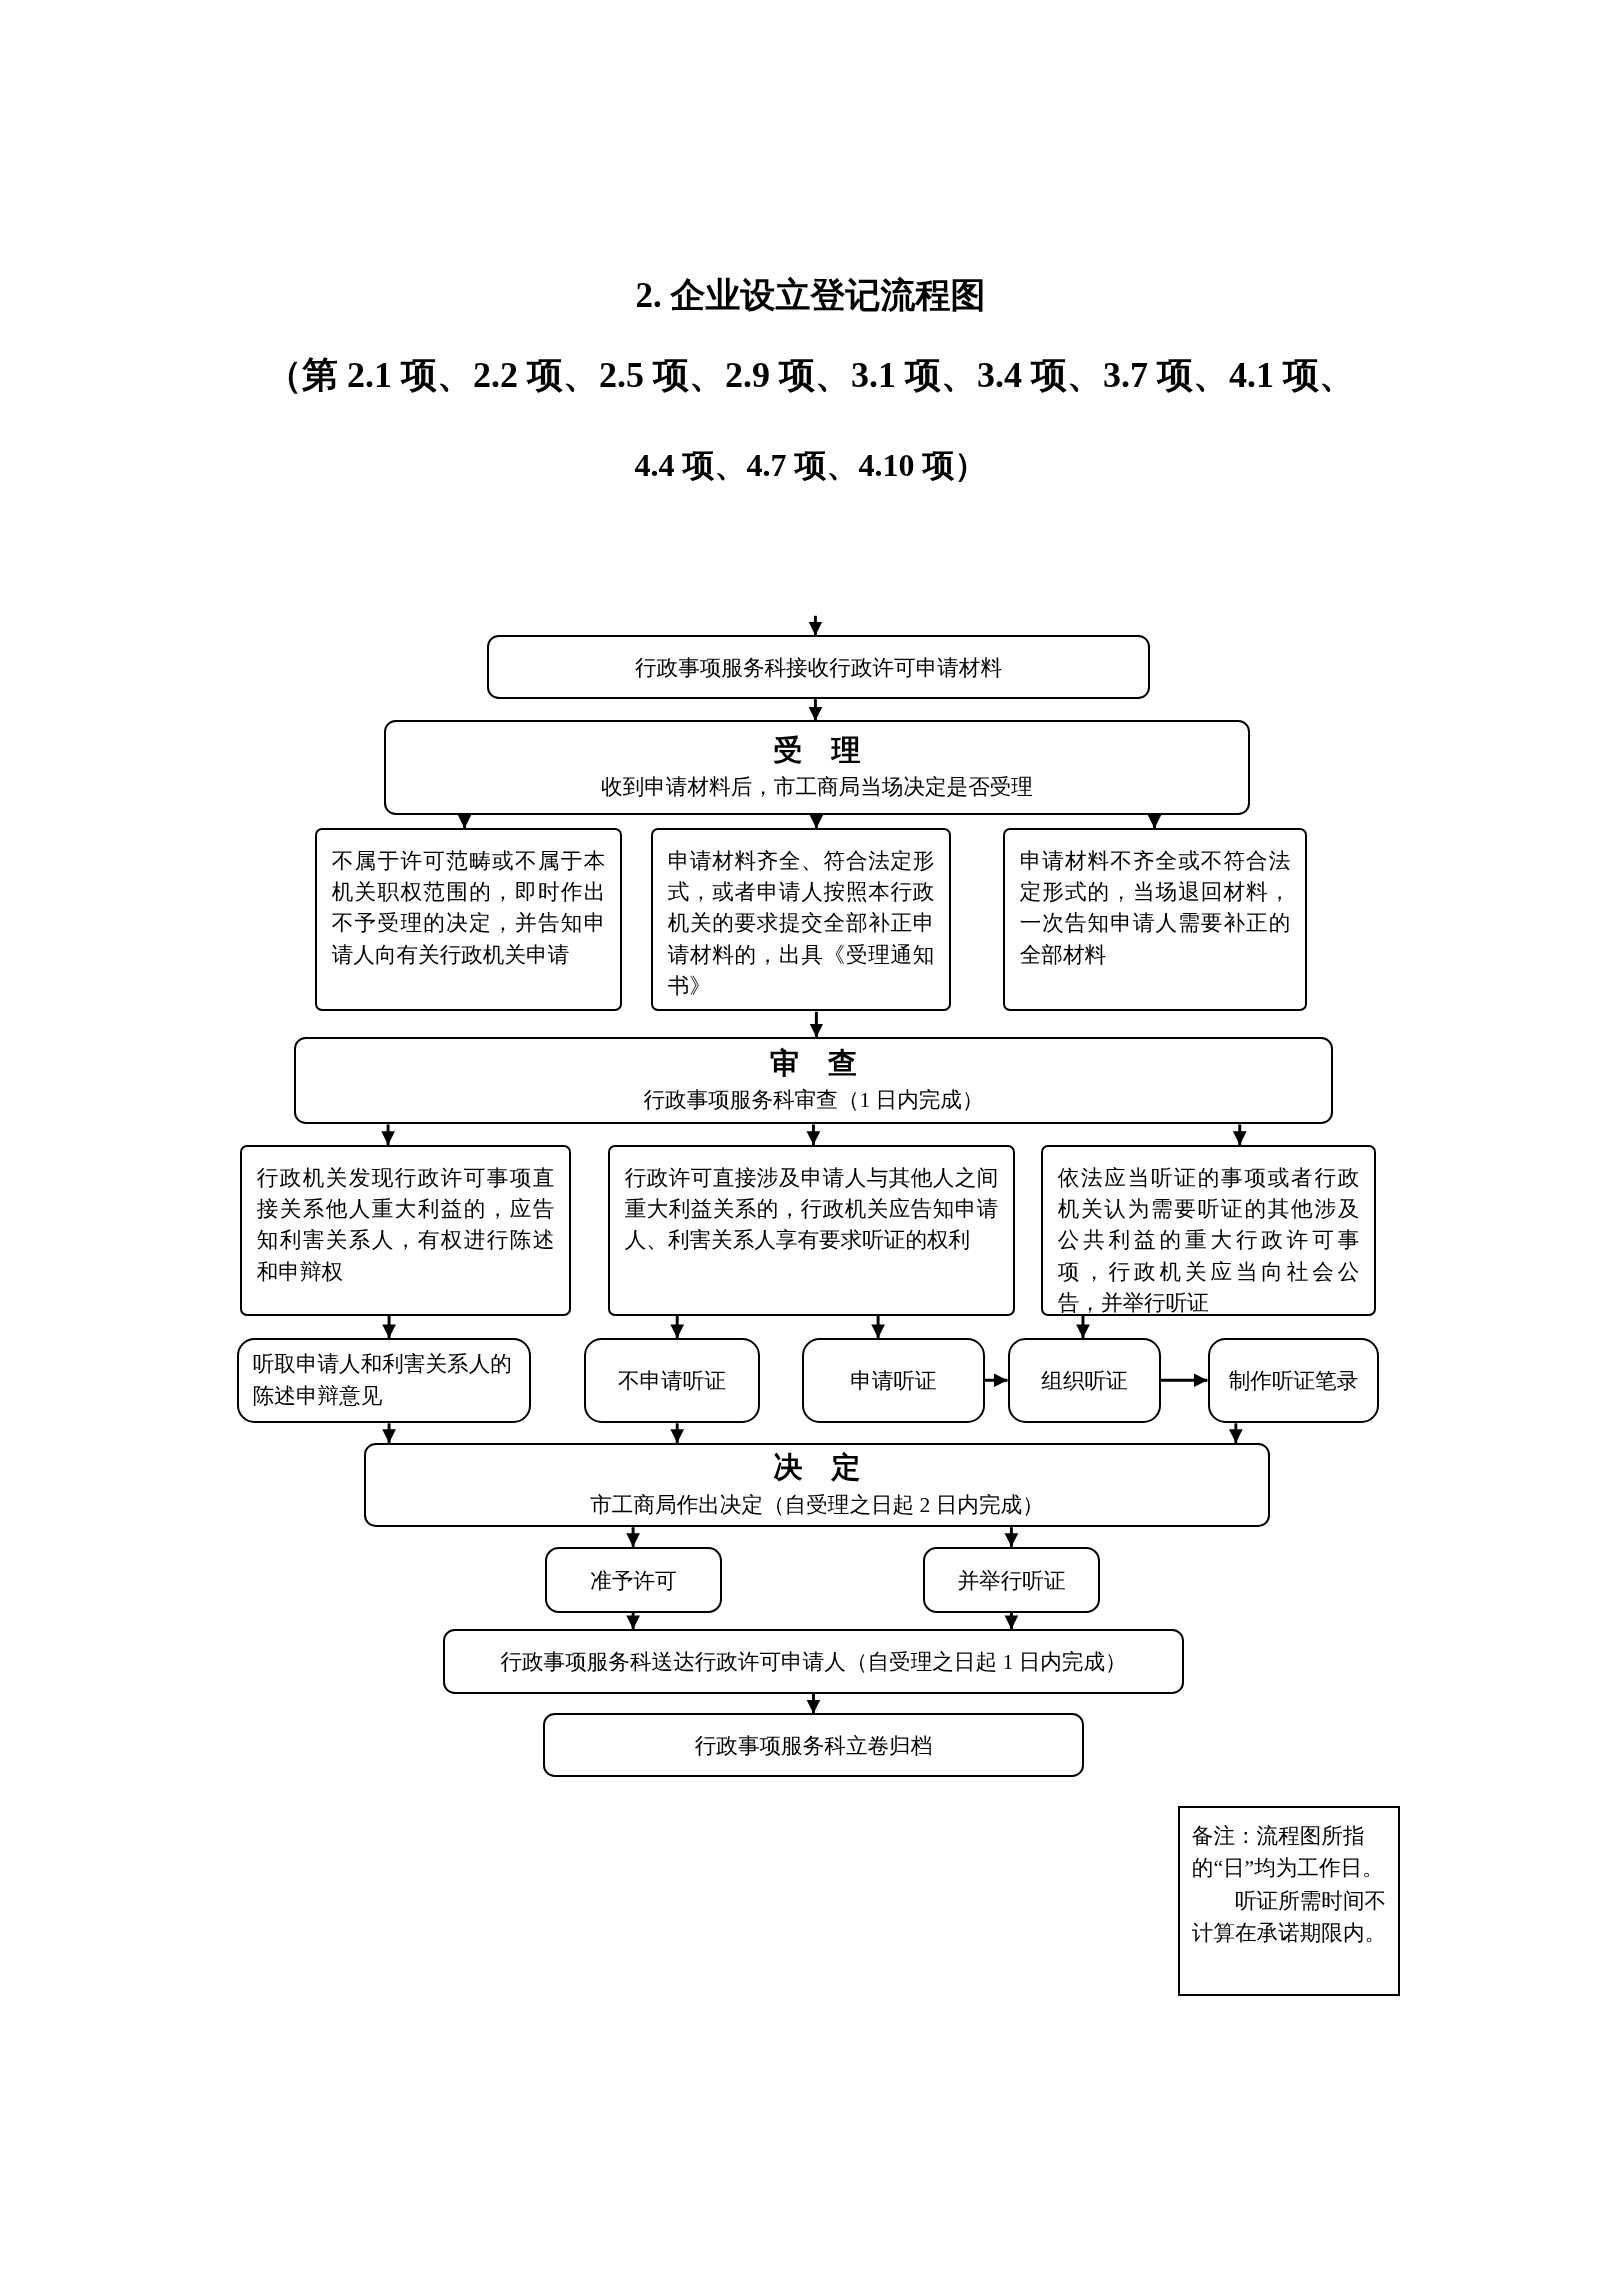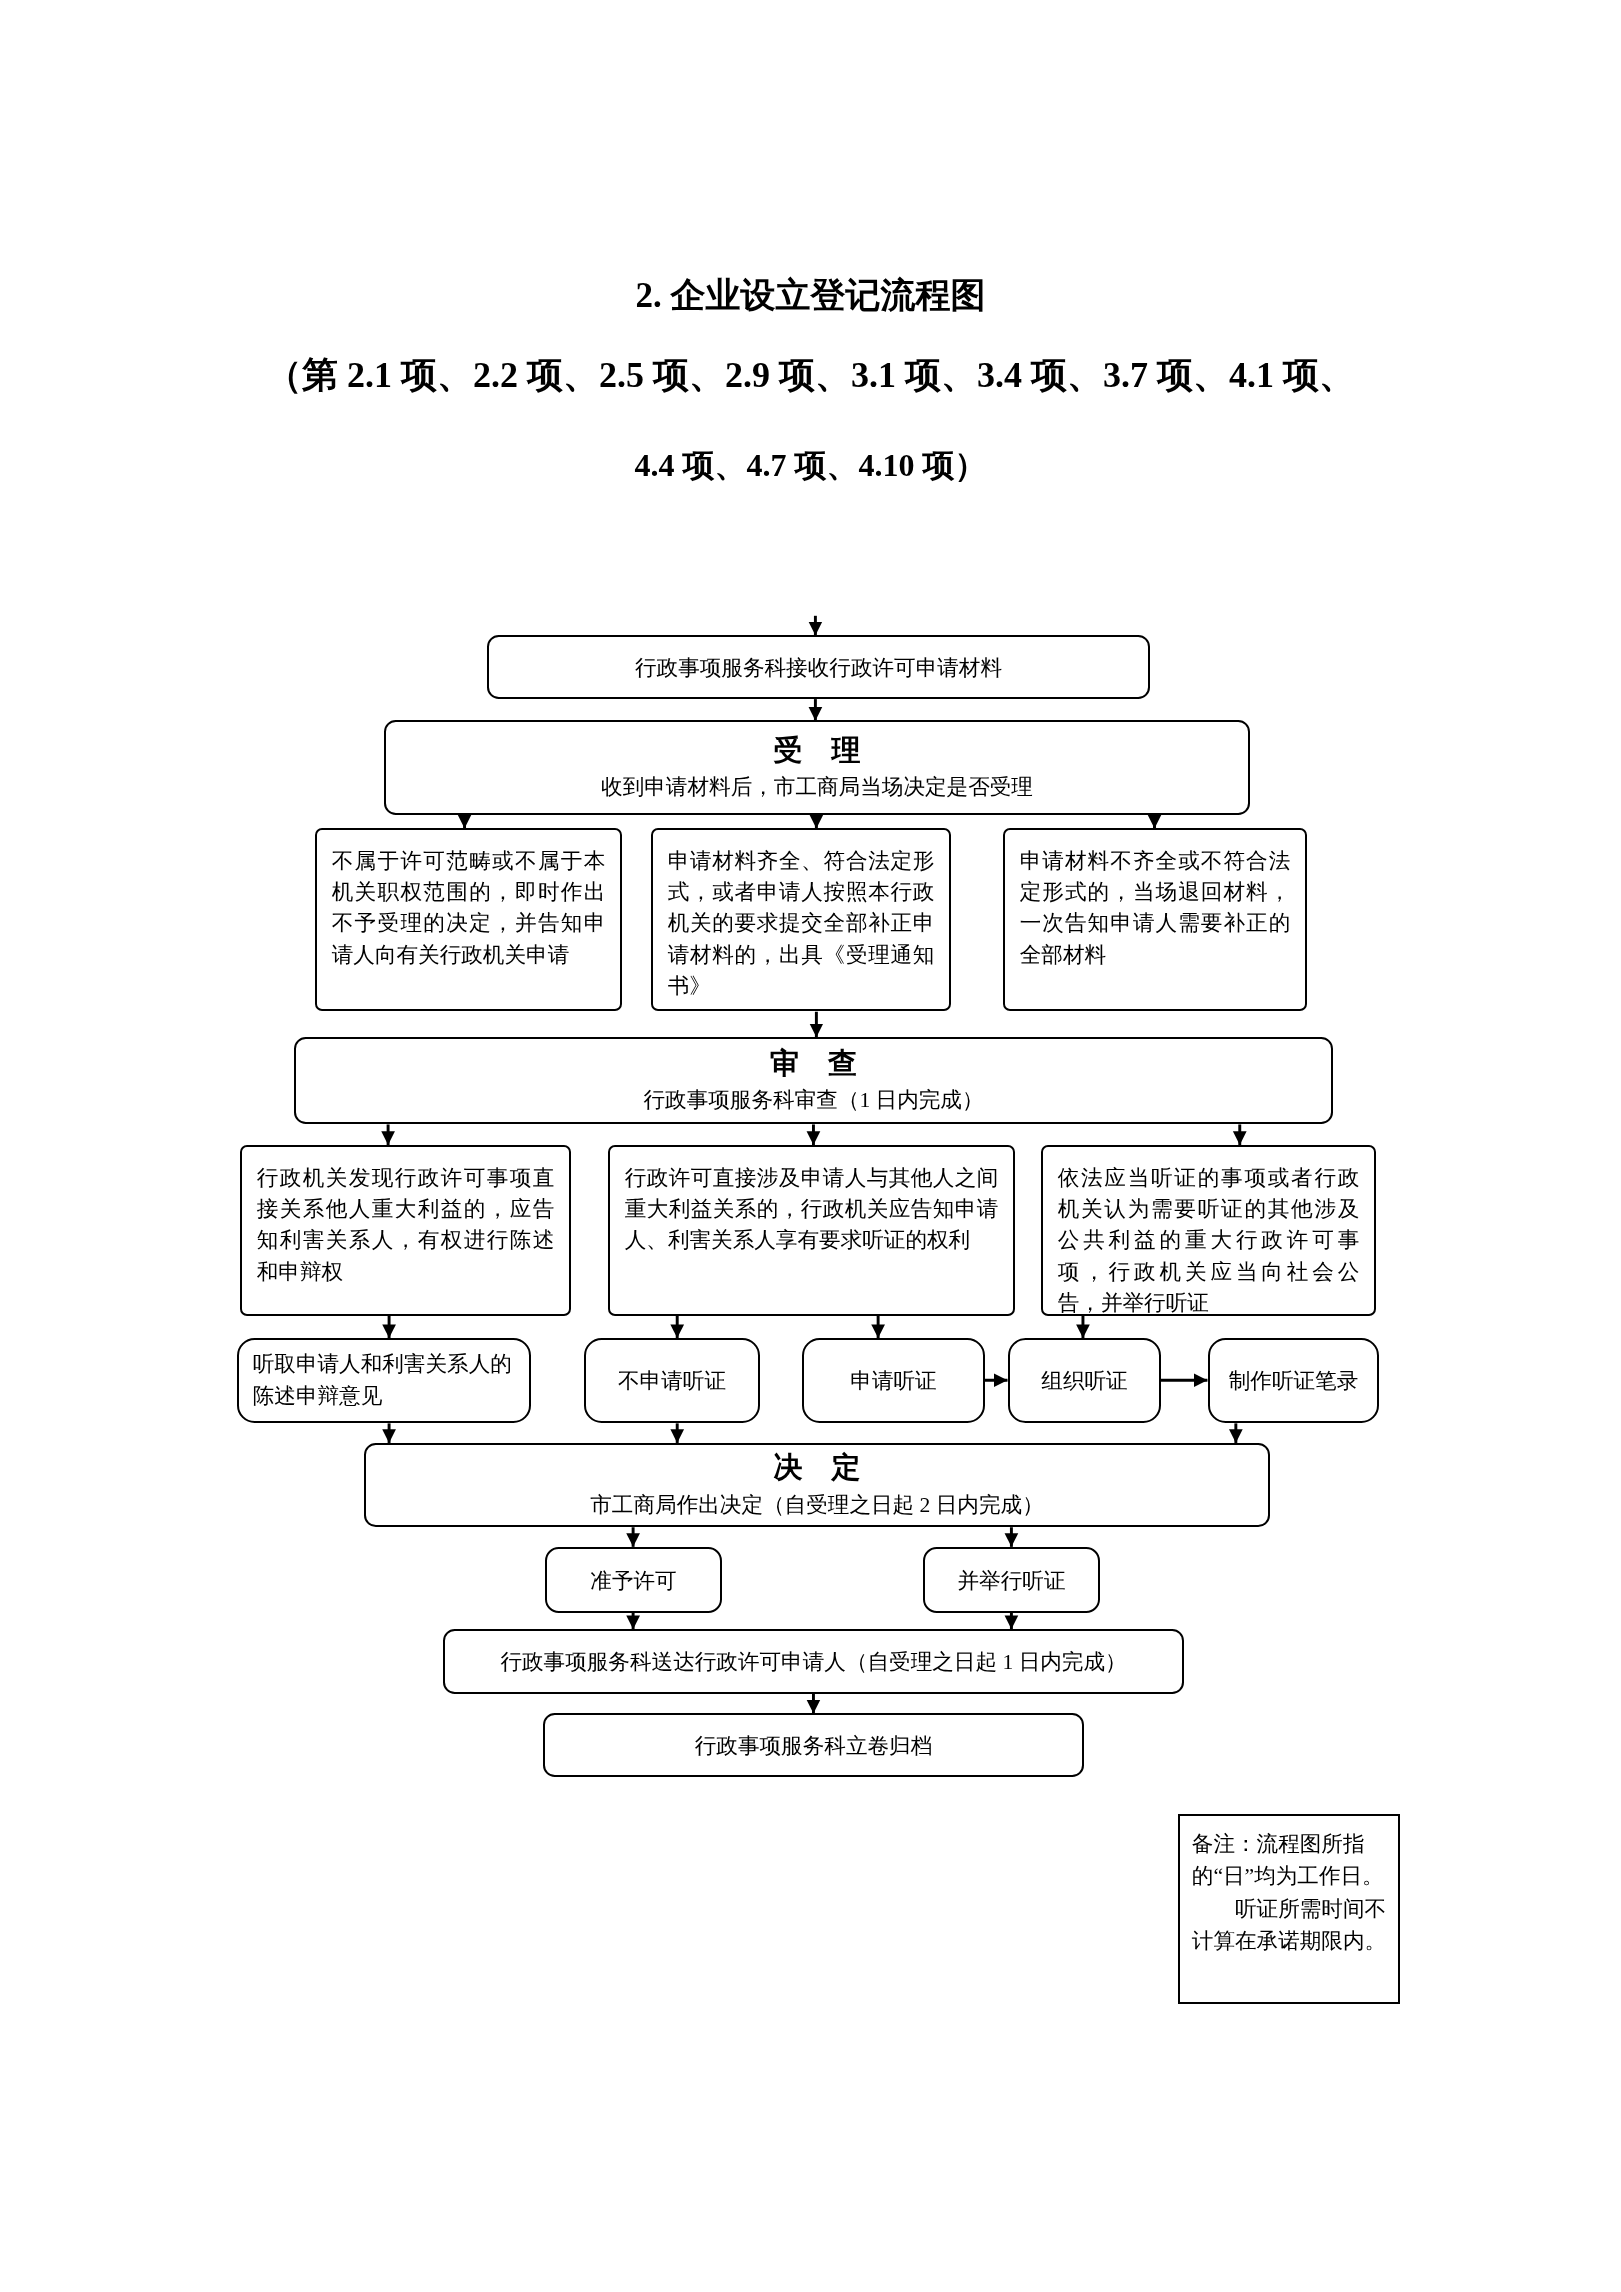--- a/index.html
+++ b/index.html
@@ -15,21 +15,21 @@
   }
   .stage { display:flex; flex-direction:column; align-items:center; justify-content:center; text-align:center; border-radius:11.8px; }
   .stage-title { font-size:29px; font-weight:bold; line-height:1.15; }
   .stage-desc { font-size:21.6px; margin-top:7.8px; line-height:1.2; }
   .single { display:flex; align-items:center; justify-content:center; text-align:center; font-size:21.6px; border-radius:11.8px; }
   .textbox { border-radius:7px; padding:15.7px 14.7px; font-size:21.6px; line-height:1.45; text-align:justify; }
   .smallbox { display:flex; align-items:center; justify-content:center; text-align:center; font-size:21.6px; border-radius:17.6px; }
   .smallbox.lefttext { text-align:left; padding:5.9px 13.7px; justify-content:center; line-height:1.45; }
   .note-box {
     position:absolute; box-sizing:border-box; background:#fff; border:2.9px solid #000;
-    padding:11.8px 11.8px; font-size:21.6px; line-height:1.5;margin-top:8px;
+    padding:11.8px 11.8px; font-size:21.6px; line-height:1.5;
   }
   .note-box p { margin:0; }
   .note-box p.indent { text-indent:2em; }
   svg.connectors { position:absolute; left:0; top:0; pointer-events:none; }
 </style>
 </head>
 <body>
 
 <div class="page">
 

